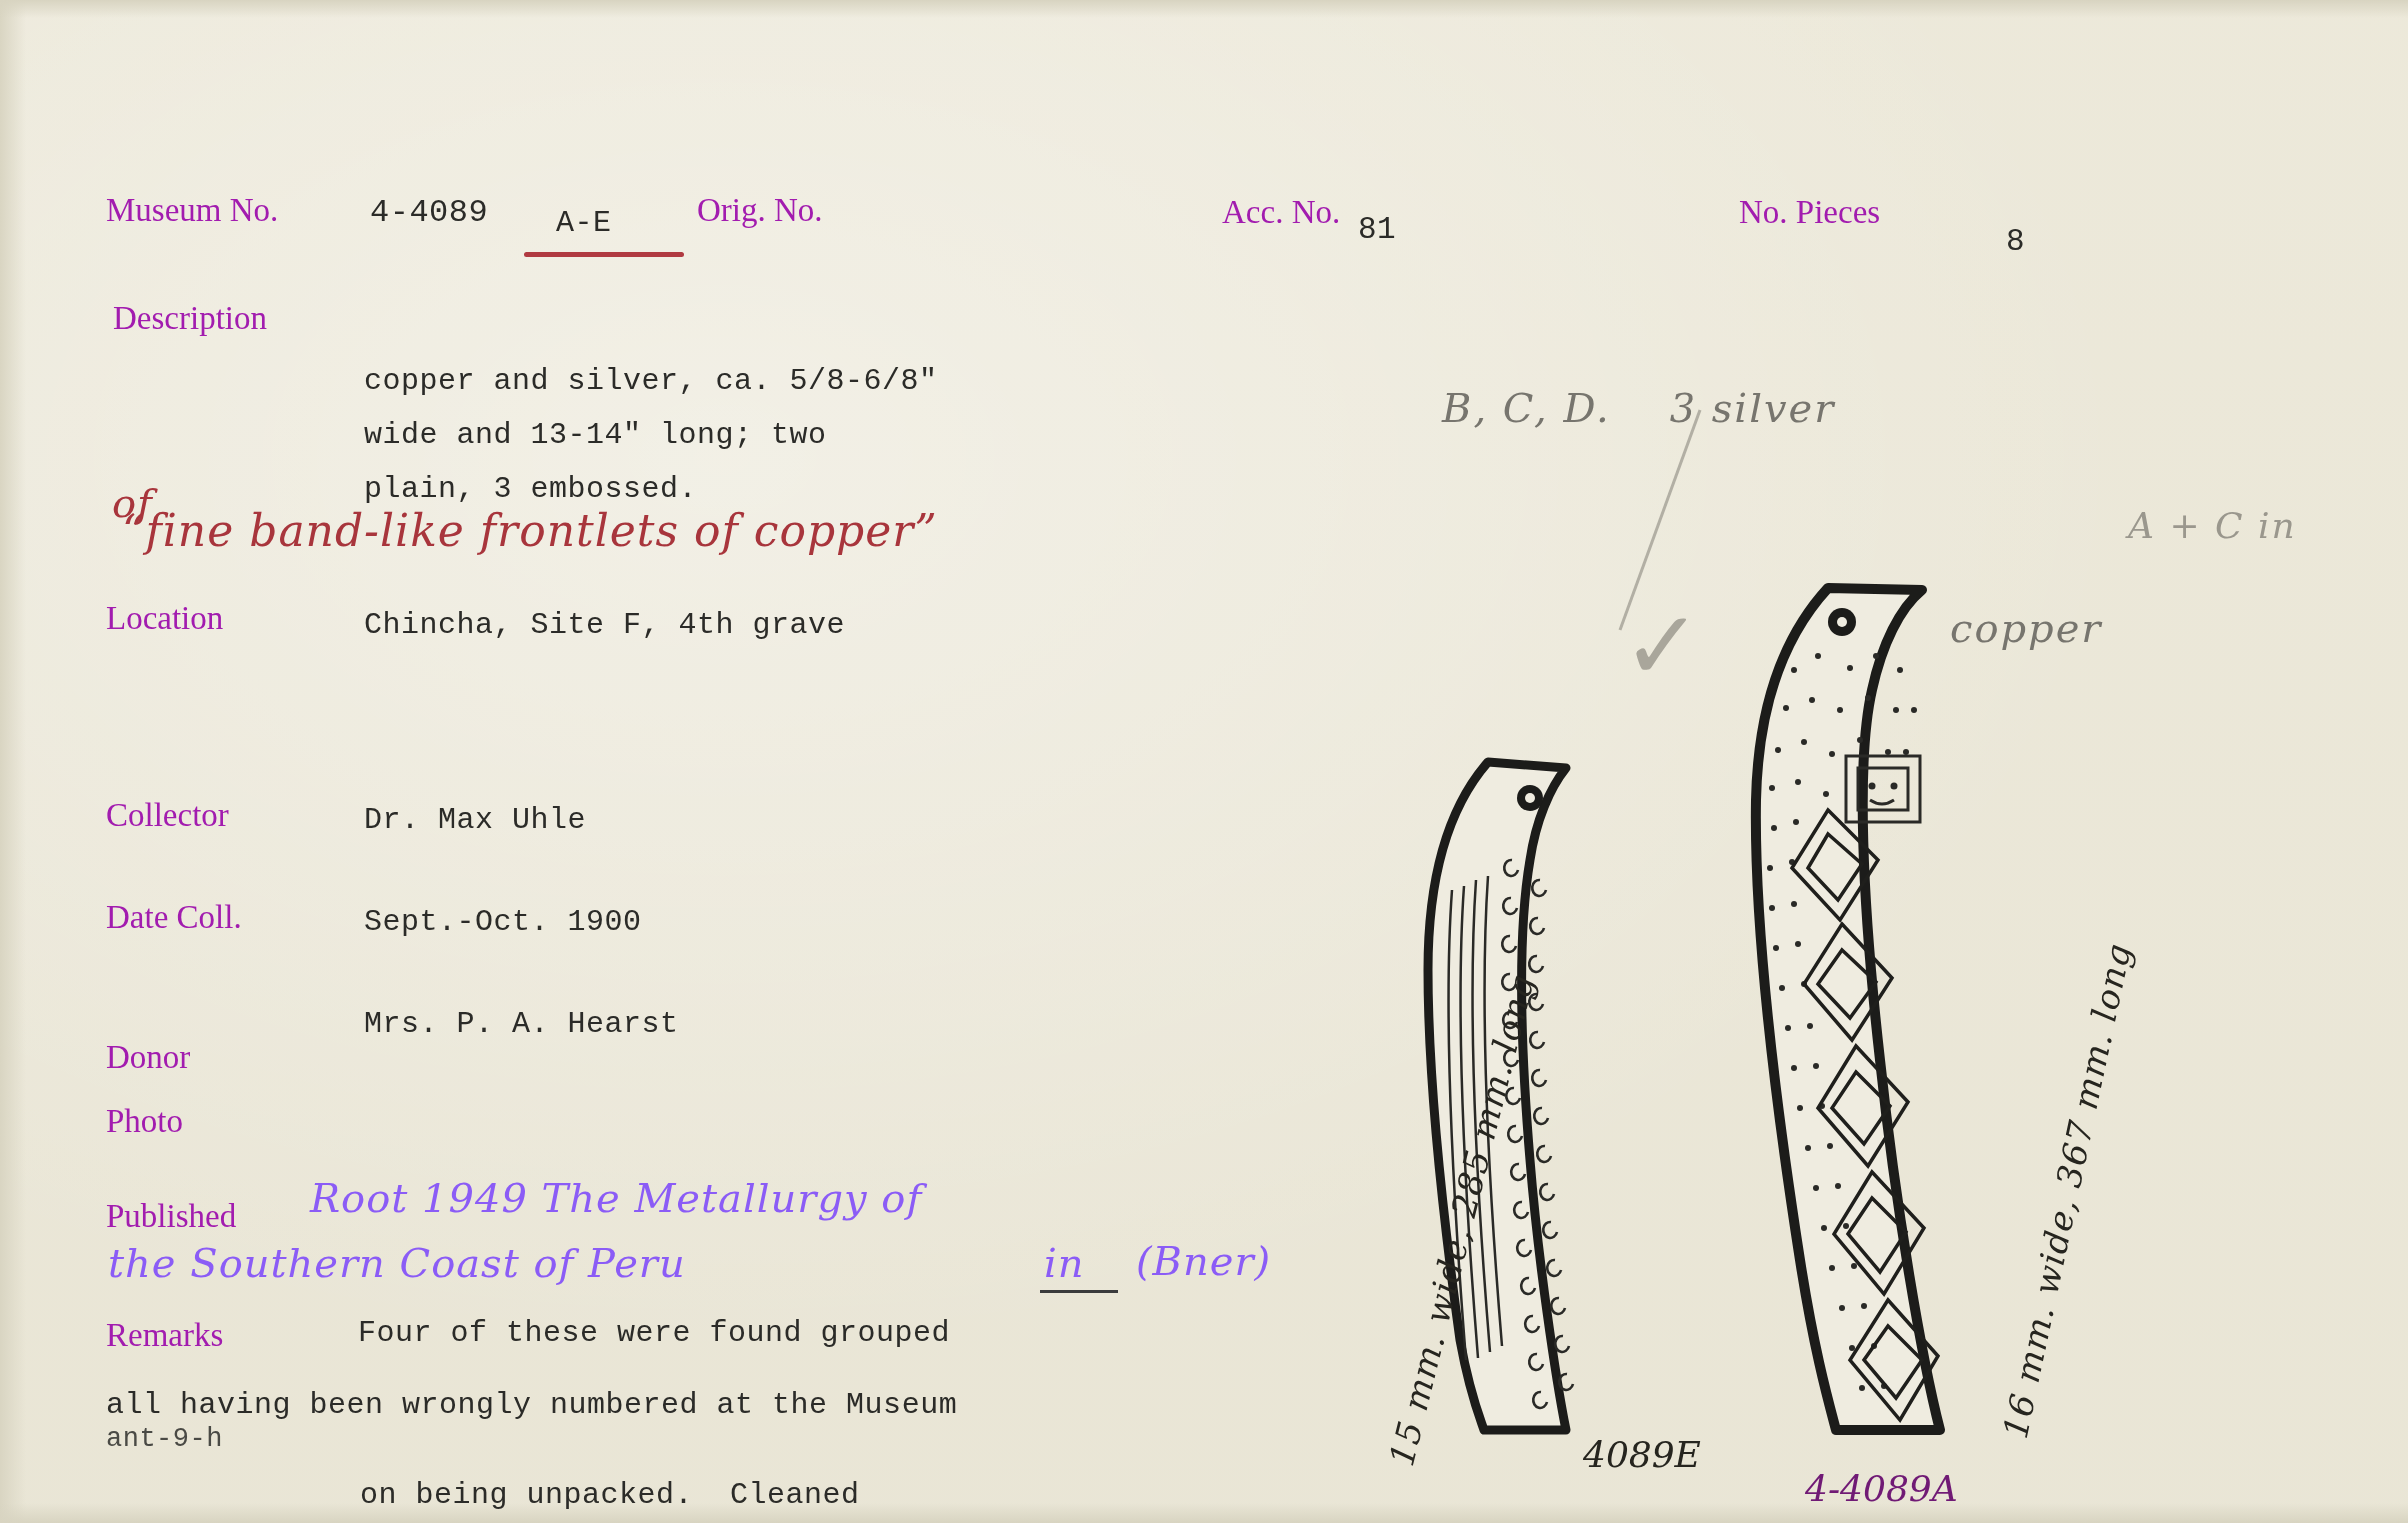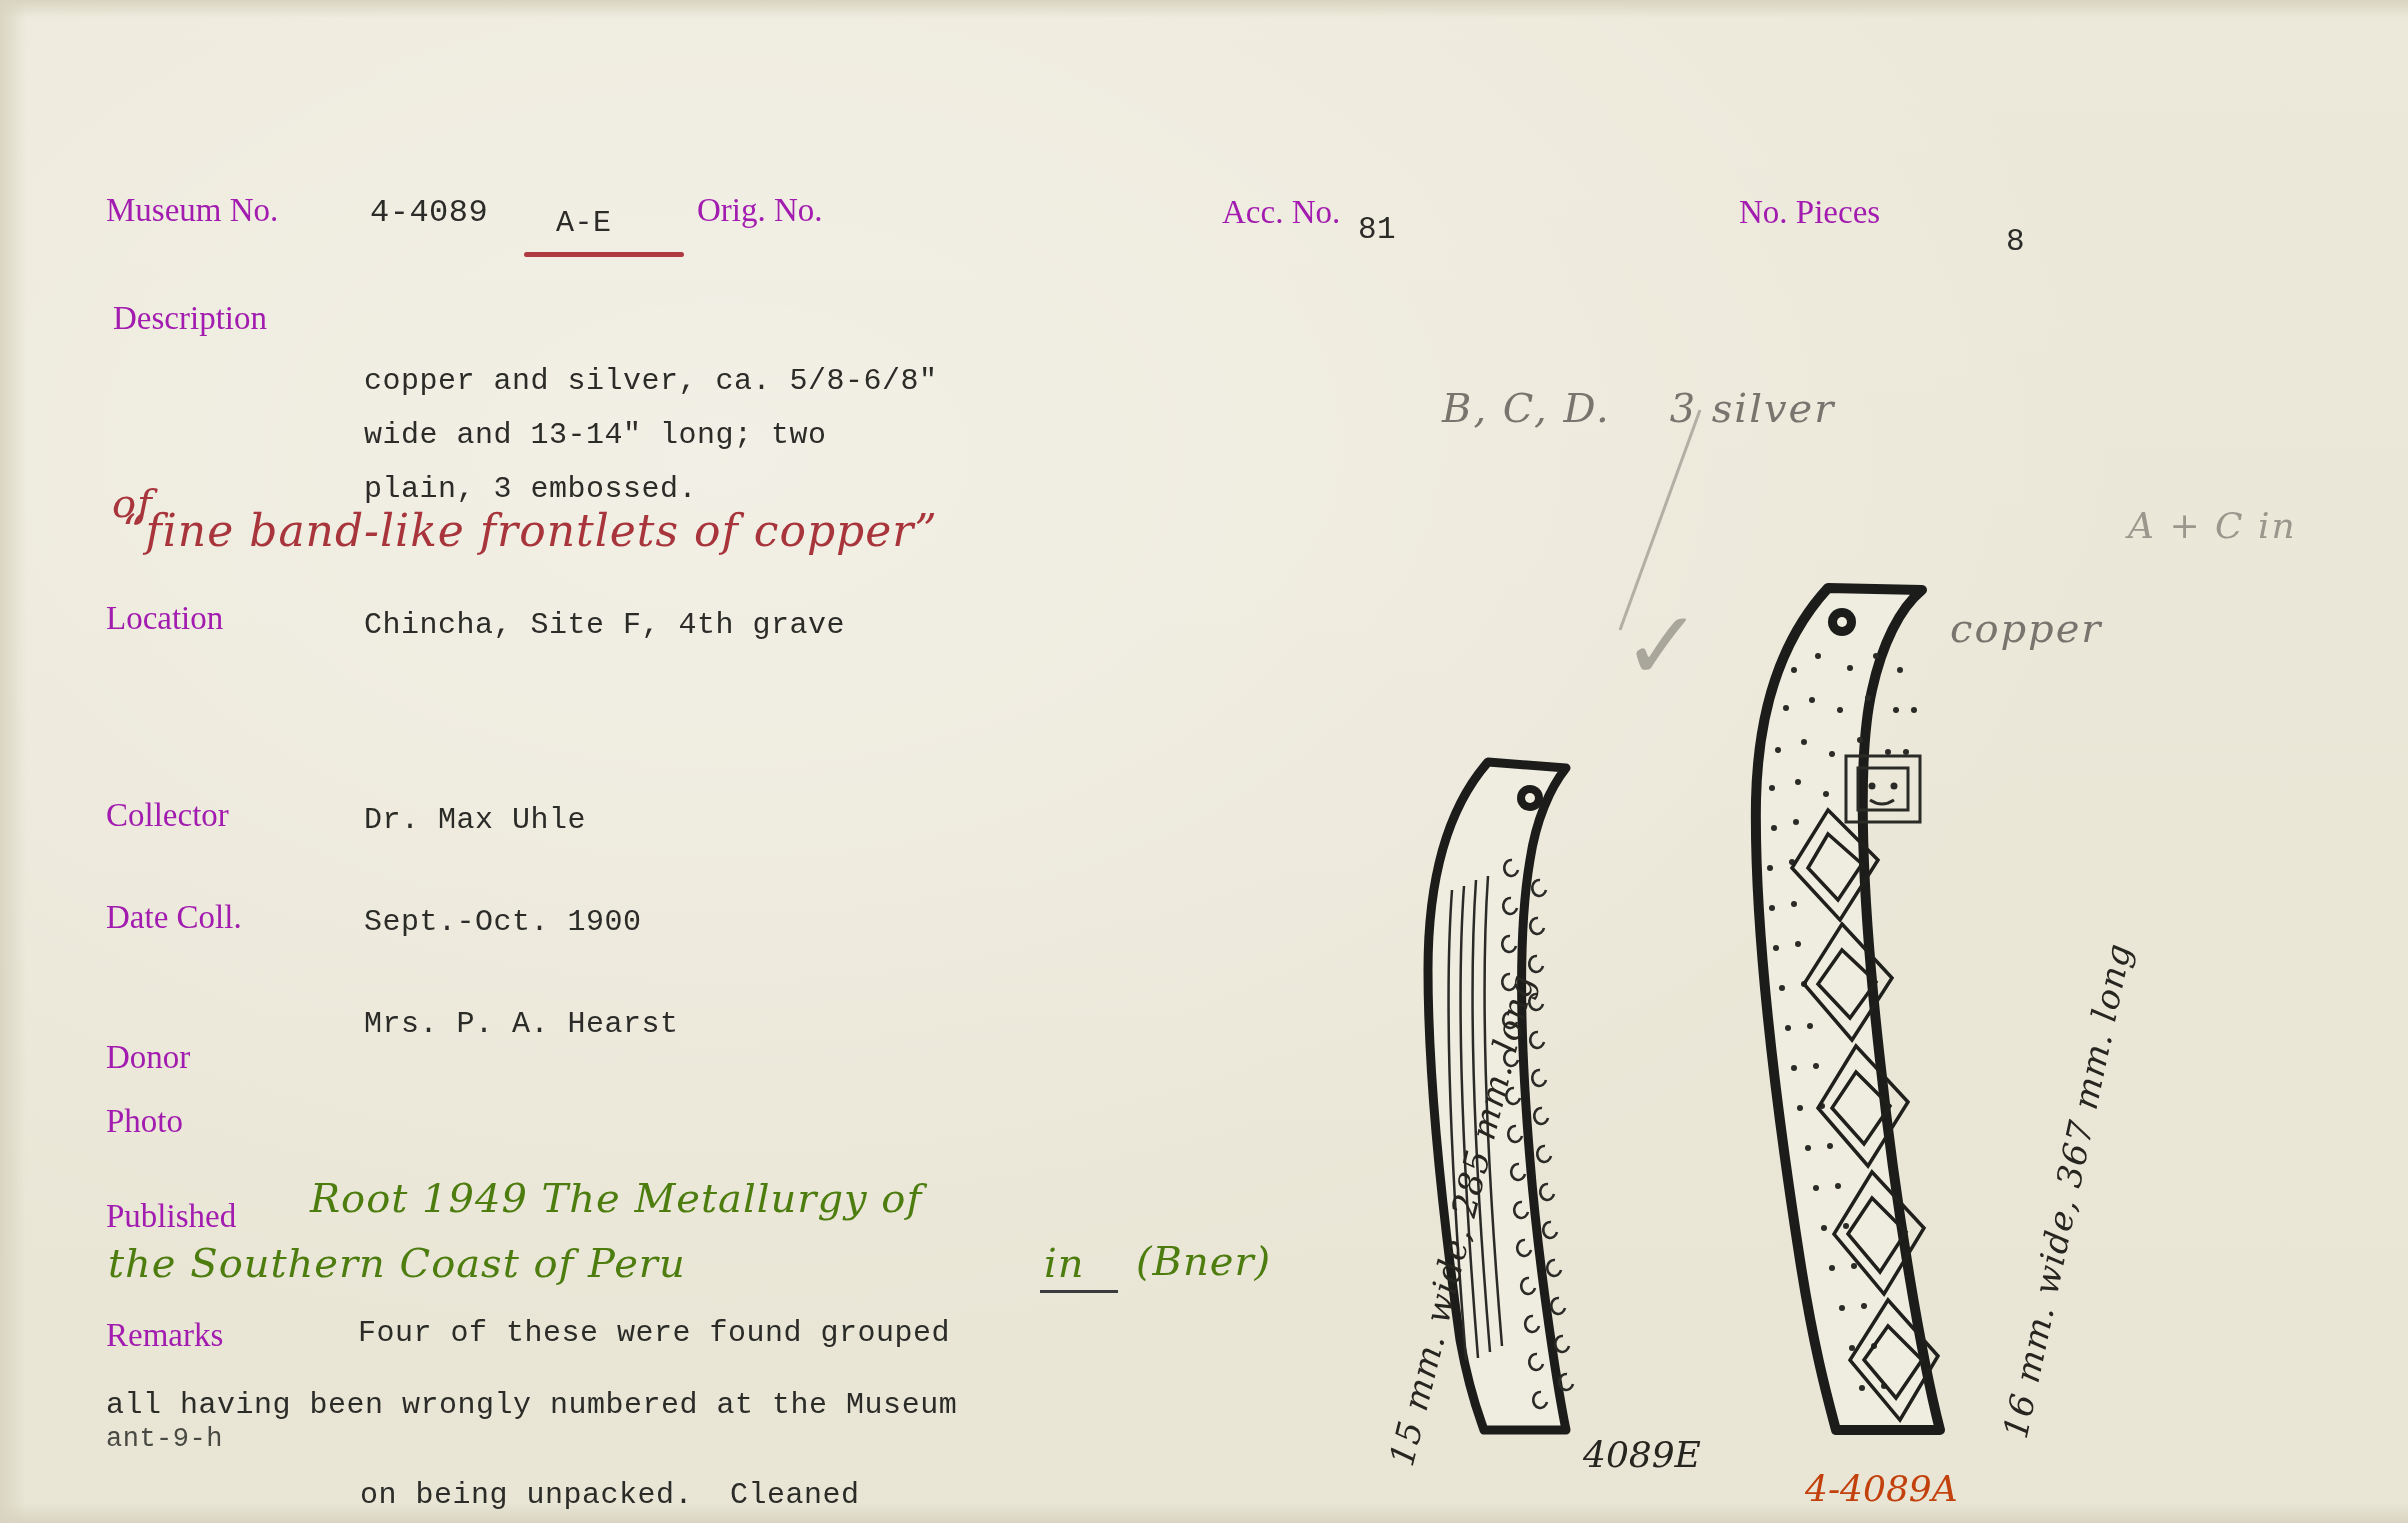--- a/index.html
+++ b/index.html
@@ -75,21 +75,21 @@
     font-family: "DejaVu Serif", serif;
     font-style: italic;
     white-space: pre;
   }
   .hand-red {
     color: #a8353c;
     font-size: 44px;
     letter-spacing: 1px;
   }
   .hand-dark {
-    color: #4d7c0f;
+    color: #8b5cf6;
     font-size: 40px;
     letter-spacing: 1px;
   }
   .hand-pencil {
     color: #77756e;
     font-size: 40px;
     letter-spacing: 2px;
     font-style: italic;
   }
   .hand-pencil-faint {
@@ -326,15 +326,15 @@
 
       <path d="M172 612 L 224 668 L 184 734 L 134 674 Z"></path>
       <path d="M172 638 L 206 672 L 180 712 L 148 674 Z"></path>
 
       <path d="M188 740 L 238 796 L 200 860 L 150 800 Z"></path>
       <path d="M188 766 L 222 800 L 196 838 L 164 800 Z"></path>
     </g>
   </svg>
 
   <div class="hand rot" style="left:2034px; top:1402px; transform:rotate(-78deg); color:#26251f; font-family:'DejaVu Serif', serif; font-style:italic; font-size:34px; letter-spacing:1px;">16 mm. wide, 367 mm. long</div>
-  <div class="hand" style="left:1805px; top:1468px; color:#c2410c; font-family:'DejaVu Serif', serif; font-style:italic; font-size:36px;">4-4089A</div>
+  <div class="hand" style="left:1805px; top:1468px; color:#701a75; font-family:'DejaVu Serif', serif; font-style:italic; font-size:36px;">4-4089A</div>
 
 </div>
 
 </body></html>

